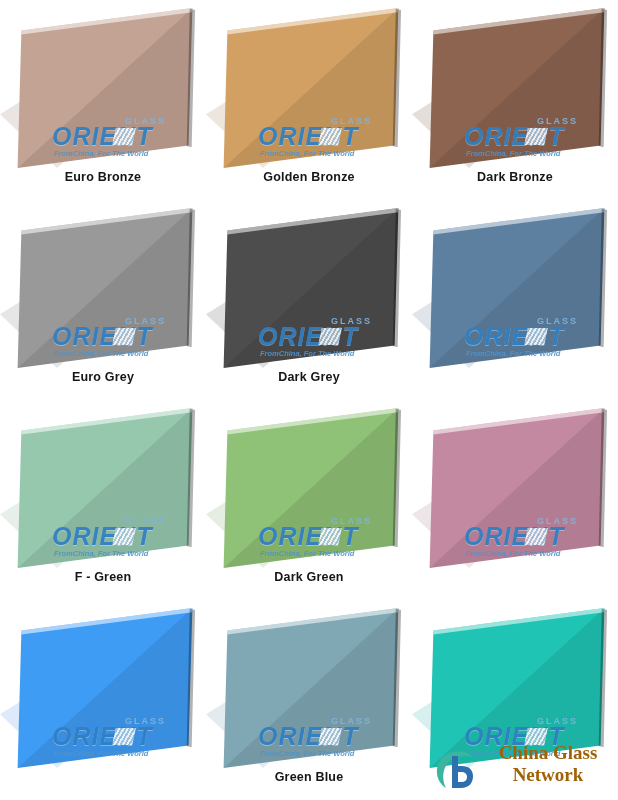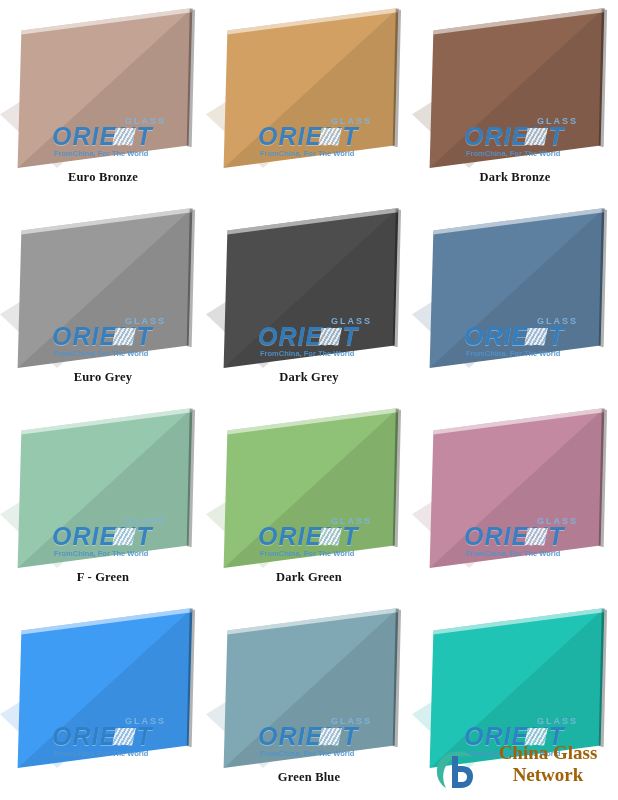--- a/index.html
+++ b/index.html
@@ -143,36 +143,37 @@
       rgba(180,205,225,0.85) 4px
     );
     transform: skewX(-12deg);
   }
   .wm-tag {
     position: absolute;
     left: 2px;
     top: 33px;
     font-size: 7.5px;
     font-weight: bold;
+    font-style: italic;
     color: #4f93cc;
     white-space: nowrap;
     font-family: "Liberation Sans", sans-serif;
   }
 
   
   .swatch-label {
     position: absolute;
     left: 0;
     top: 170px;
     width: 206px;
     text-align: center;
     font-size: 12.5px;
     font-weight: bold;
     color: #161616;
-    font-family: Liberation Serif, serif;
+    font-family: Liberation Sans, sans-serif;
     letter-spacing: 0.2px;
   }
 
   
   .cgn-watermark {
     position: absolute;
     right: 4px;
     bottom: 2px;
     width: 190px;
     height: 62px;
@@ -224,20 +225,21 @@
           <div class="sheet-face" style="background: rgb(210, 160, 99);"></div>
           <div class="sheet-edge-top"></div>
           <div class="sheet-edge-right"></div>
           <div class="watermark">
             <div class="wm-glass">GLASS</div>
             <div class="wm-orient">ORIENT</div>
             <div class="wm-slash"></div>
             <div class="wm-tag">FromChina,  For The World</div>
           </div>
         </div>
+        <div class="swatch-label">Golden Bronze</div>
       </div>
       <div class="swatch-cell">
         <div class="sheet-wrap">
           <div class="sheet-shadow" style="background: rgba(120, 88, 70, 0.2);"></div>
           <div class="sheet-face" style="background: rgb(141, 100, 80);"></div>
           <div class="sheet-edge-top"></div>
           <div class="sheet-edge-right"></div>
           <div class="watermark">
             <div class="wm-glass">GLASS</div>
             <div class="wm-orient">ORIENT</div>

